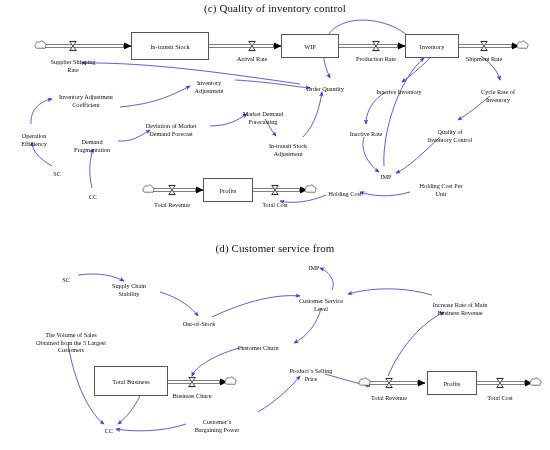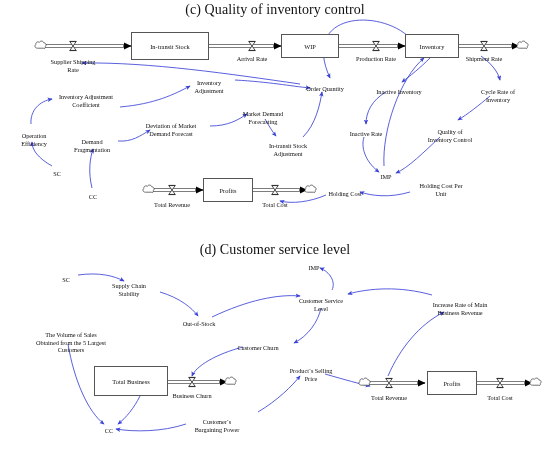--- a/index.html
+++ b/index.html
@@ -5,21 +5,21 @@
   html,body{margin:0;padding:0;background:#ffffff;}
   body{
     width:550px;height:450px;position:relative;overflow:hidden;
     font-family:"Liberation Serif","DejaVu Serif",serif;
     color:#1a1a1a;
   }
   #stage{position:absolute;left:0;top:0;width:550px;height:450px;}
   svg.layer{position:absolute;left:0;top:0;width:550px;height:450px;overflow:visible;}
   .ttl{
     position:absolute;width:100%;text-align:center;
-    font-size:14px;letter-spacing:.1px;color:#111;
+    font-size:11px;letter-spacing:.1px;color:#111;
   }
   .vname{
     position:absolute;text-align:center;font-size:6.3px;line-height:7.6px;
     color:#111;white-space:pre-line;transform:translate(-50%,0);
     letter-spacing:-.05px;
   }
   .stockbox{
     position:absolute;border:1px solid #555;background:#fff;
     transform:translate(-50%,-50%);
     display:flex;align-items:center;justify-content:center;
@@ -189,21 +189,21 @@
           <g>
             <path d="M 496.8 378.6 L 503.2 378.6 L 496.8 387.4 L 503.2 387.4 Z" fill="#fff" stroke="#222" stroke-width="0.8"></path>
             <line x1="496.6" y1="378.4" x2="503.4" y2="378.4" stroke="#222" stroke-width="0.8"></line>
             <line x1="496.6" y1="387.6" x2="503.4" y2="387.6" stroke="#222" stroke-width="0.8"></line>
           </g>
         </g>
       </g>
   </svg>
 
   <div class="ttl" style="top:2px">(c) Quality of inventory control</div>
-  <div class="ttl" style="top:242px">(d) Customer service level</div>
+  <div class="ttl" style="top:242px">(d) Customer service from</div>
 
   <div id="labels-group">
       <div class="vname" style="left: 73px; top: 58px;">Supplier Shipping
 Rate</div>
       <div class="vname" style="left: 252px; top: 55px;">Arrival Rate</div>
       <div class="vname" style="left: 376px; top: 55px;">Production Rate</div>
       <div class="vname" style="left: 484px; top: 55px;">Shipment Rate</div>
       <div class="vname" style="left: 172px; top: 201px;">Total Revenue</div>
       <div class="vname" style="left: 275px; top: 201px;">Total Cost</div>
       <div class="stockbox" style="left: 170px; top: 46px; width: 76px; height: 26px;">In-transit Stock</div>

